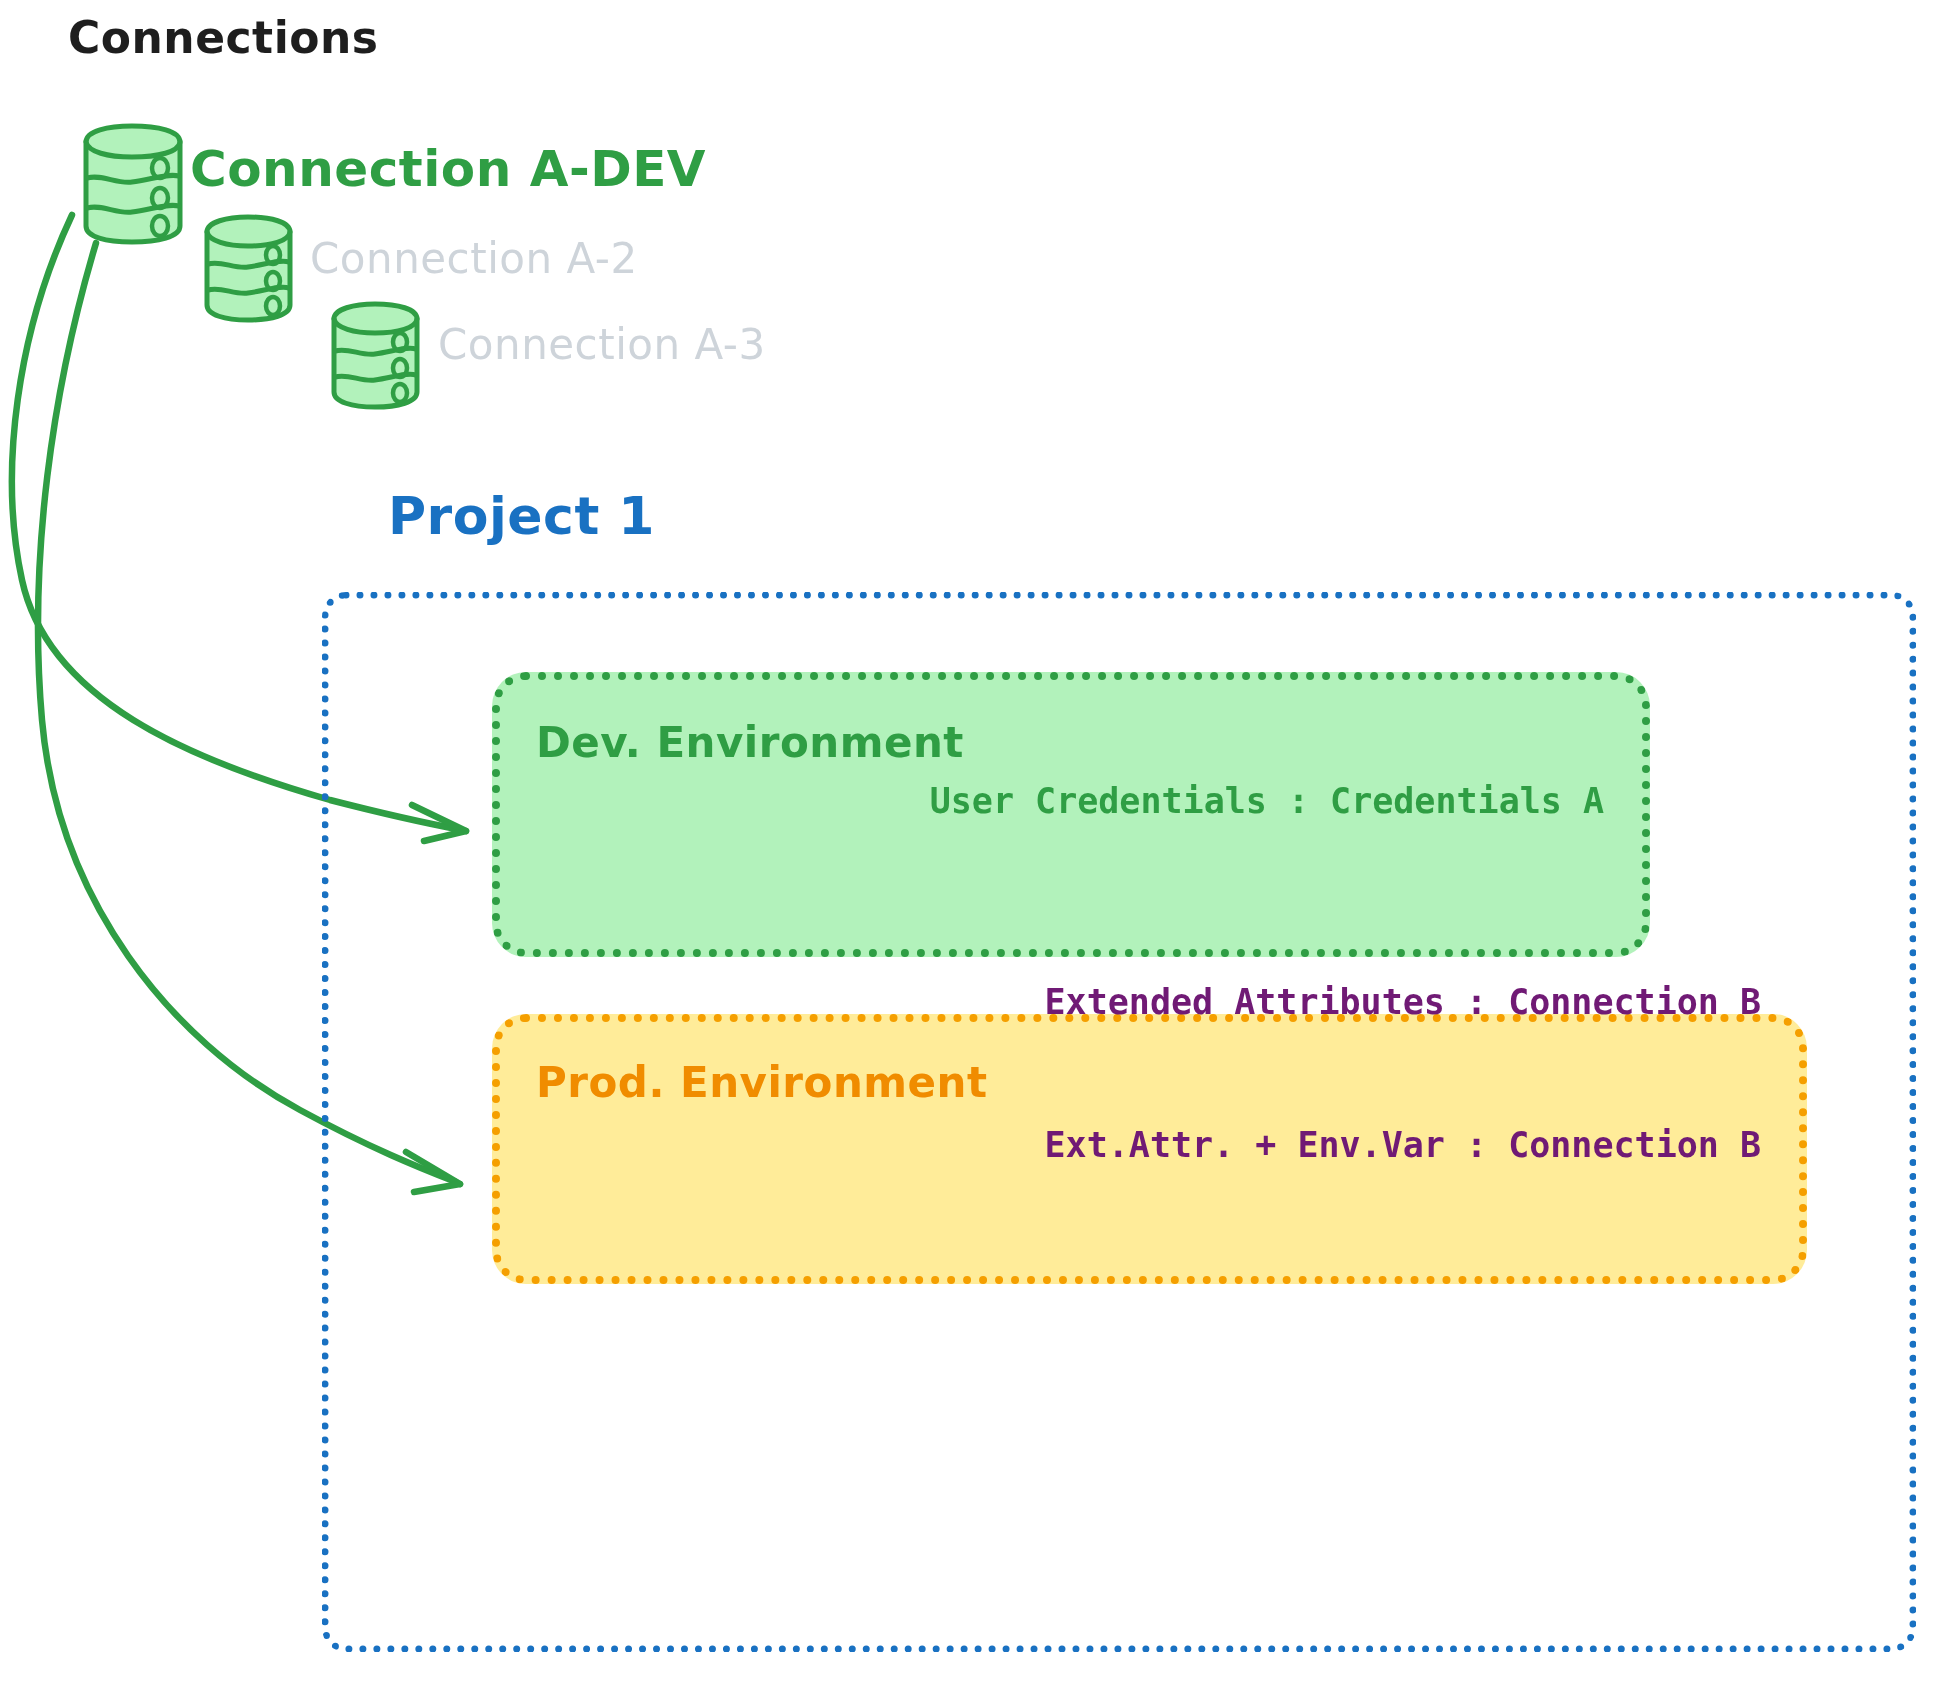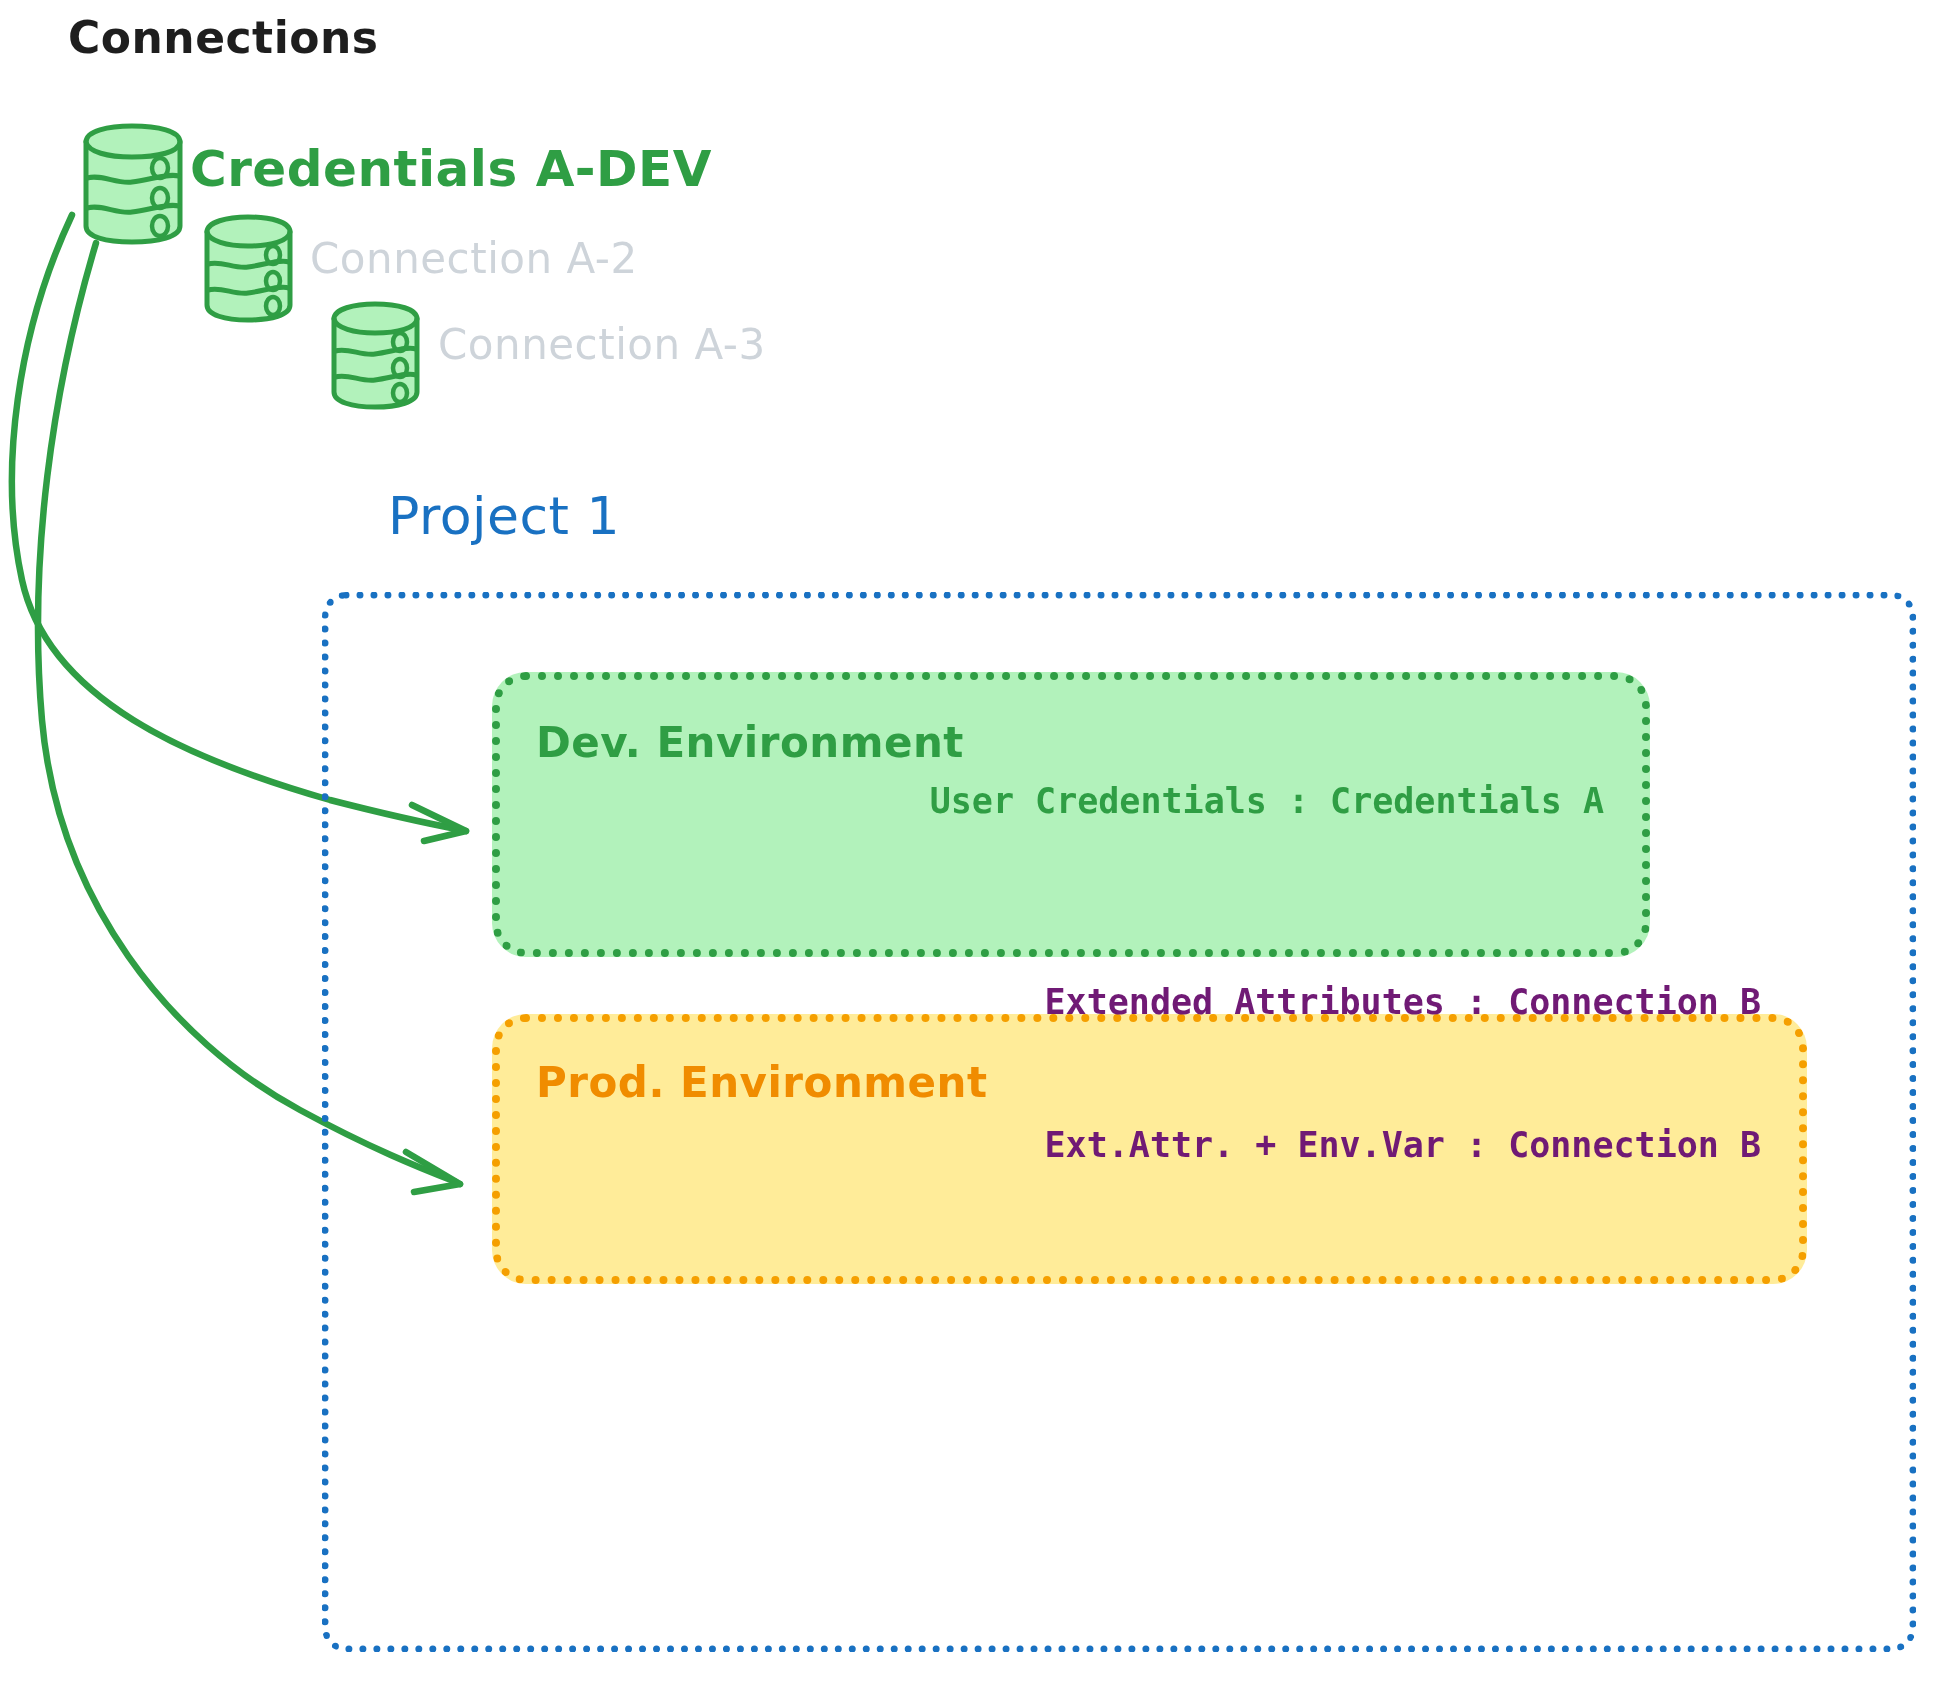--- a/index.html
+++ b/index.html
@@ -64,21 +64,21 @@
     font-weight: 400;
     color: #ced4da;
     letter-spacing: 0.5px;
   }
   .project-label {
     position: absolute;
     left: 388px;
     top: 486px;
     font-family: "DejaVu Sans", sans-serif;
     font-size: 52px;
-    font-weight: 400;
+    font-weight: 700;
     color: #1971c2;
     letter-spacing: 0.5px;
     white-space: nowrap;
   }
 
   
   .project-box {
     position: absolute;
     left: 322px;
     top: 592px;
@@ -179,21 +179,21 @@
   <svg class="db" style="left:72px; top:118px; width:120px; height:130px;" viewBox="0 0 120 130" xmlns="http://www.w3.org/2000/svg">
     <path d="M14,24 C14,13 36,8 60,8 C86,8 108,13 108,24 L108,108 C108,119 86,124 60,124 C34,124 14,119 14,108 Z" fill="#b2f2bb" stroke="#2f9e44" stroke-width="5" stroke-linejoin="round"></path>
     <path d="M14,24 C16,34 36,39 60,39 C86,39 107,34 108,24" fill="none" stroke="#2f9e44" stroke-width="5" stroke-linecap="round"></path>
     <path d="M15,60 C30,56 44,66 60,64 C78,62 95,55 107,58" fill="none" stroke="#2f9e44" stroke-width="5" stroke-linecap="round"></path>
     <path d="M15,90 C30,86 44,96 60,94 C78,92 95,85 107,88" fill="none" stroke="#2f9e44" stroke-width="5" stroke-linecap="round"></path>
     <ellipse cx="88" cy="50" rx="8" ry="10" fill="none" stroke="#2f9e44" stroke-width="4.5"></ellipse>
     <ellipse cx="88" cy="80" rx="8" ry="10" fill="none" stroke="#2f9e44" stroke-width="4.5"></ellipse>
     <ellipse cx="88" cy="108" rx="8" ry="10" fill="none" stroke="#2f9e44" stroke-width="4.5"></ellipse>
   </svg>
 
-  <div class="conn-label conn-label-active">Credentials A-DEV</div>
+  <div class="conn-label conn-label-active">Connection A-DEV</div>
 
   <svg class="db" style="left:195px; top:210px; width:105px; height:115px;" viewBox="0 0 105 115" xmlns="http://www.w3.org/2000/svg">
     <path d="M12,22 C12,12 32,7 53,7 C76,7 95,12 95,22 L95,95 C95,105 76,110 53,110 C30,110 12,105 12,95 Z" fill="#b2f2bb" stroke="#2f9e44" stroke-width="5" stroke-linejoin="round"></path>
     <path d="M12,22 C14,31 32,36 53,36 C76,36 94,31 95,22" fill="none" stroke="#2f9e44" stroke-width="5" stroke-linecap="round"></path>
     <path d="M13,54 C26,50 39,59 53,57 C69,55 84,49 94,52" fill="none" stroke="#2f9e44" stroke-width="5" stroke-linecap="round"></path>
     <path d="M13,80 C26,76 39,85 53,83 C69,81 84,75 94,78" fill="none" stroke="#2f9e44" stroke-width="5" stroke-linecap="round"></path>
     <ellipse cx="78" cy="45" rx="7" ry="9" fill="none" stroke="#2f9e44" stroke-width="4.5"></ellipse>
     <ellipse cx="78" cy="71" rx="7" ry="9" fill="none" stroke="#2f9e44" stroke-width="4.5"></ellipse>
     <ellipse cx="78" cy="96" rx="7" ry="9" fill="none" stroke="#2f9e44" stroke-width="4.5"></ellipse>
   </svg>

